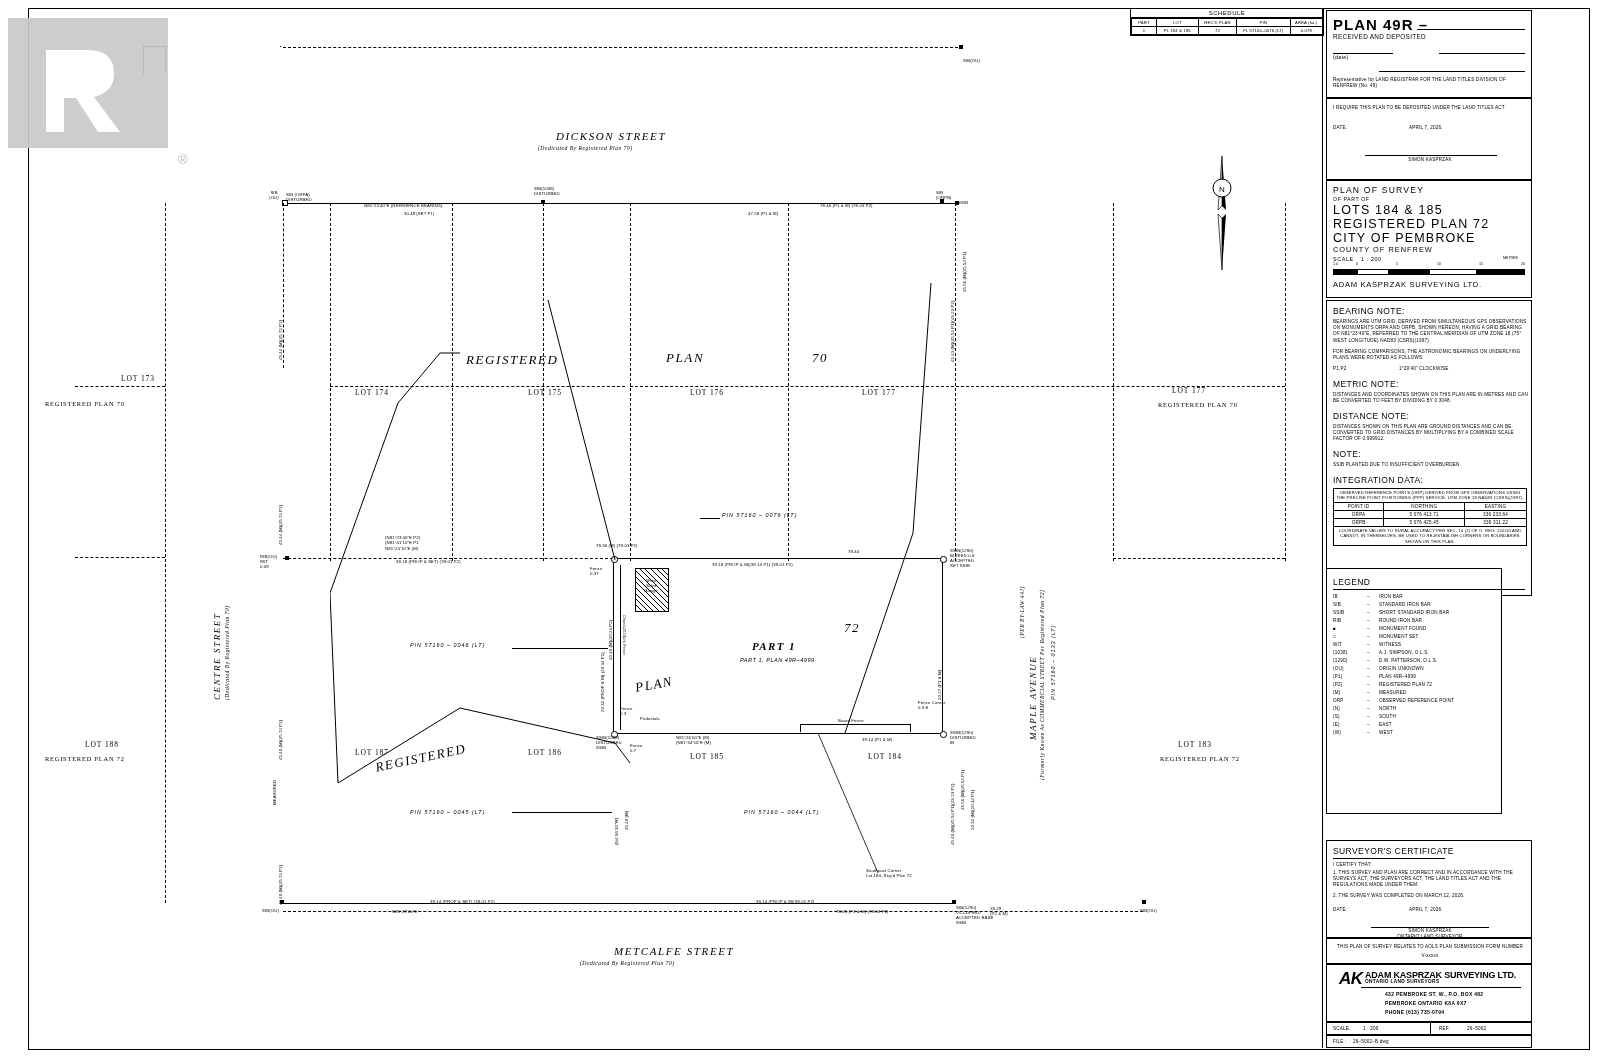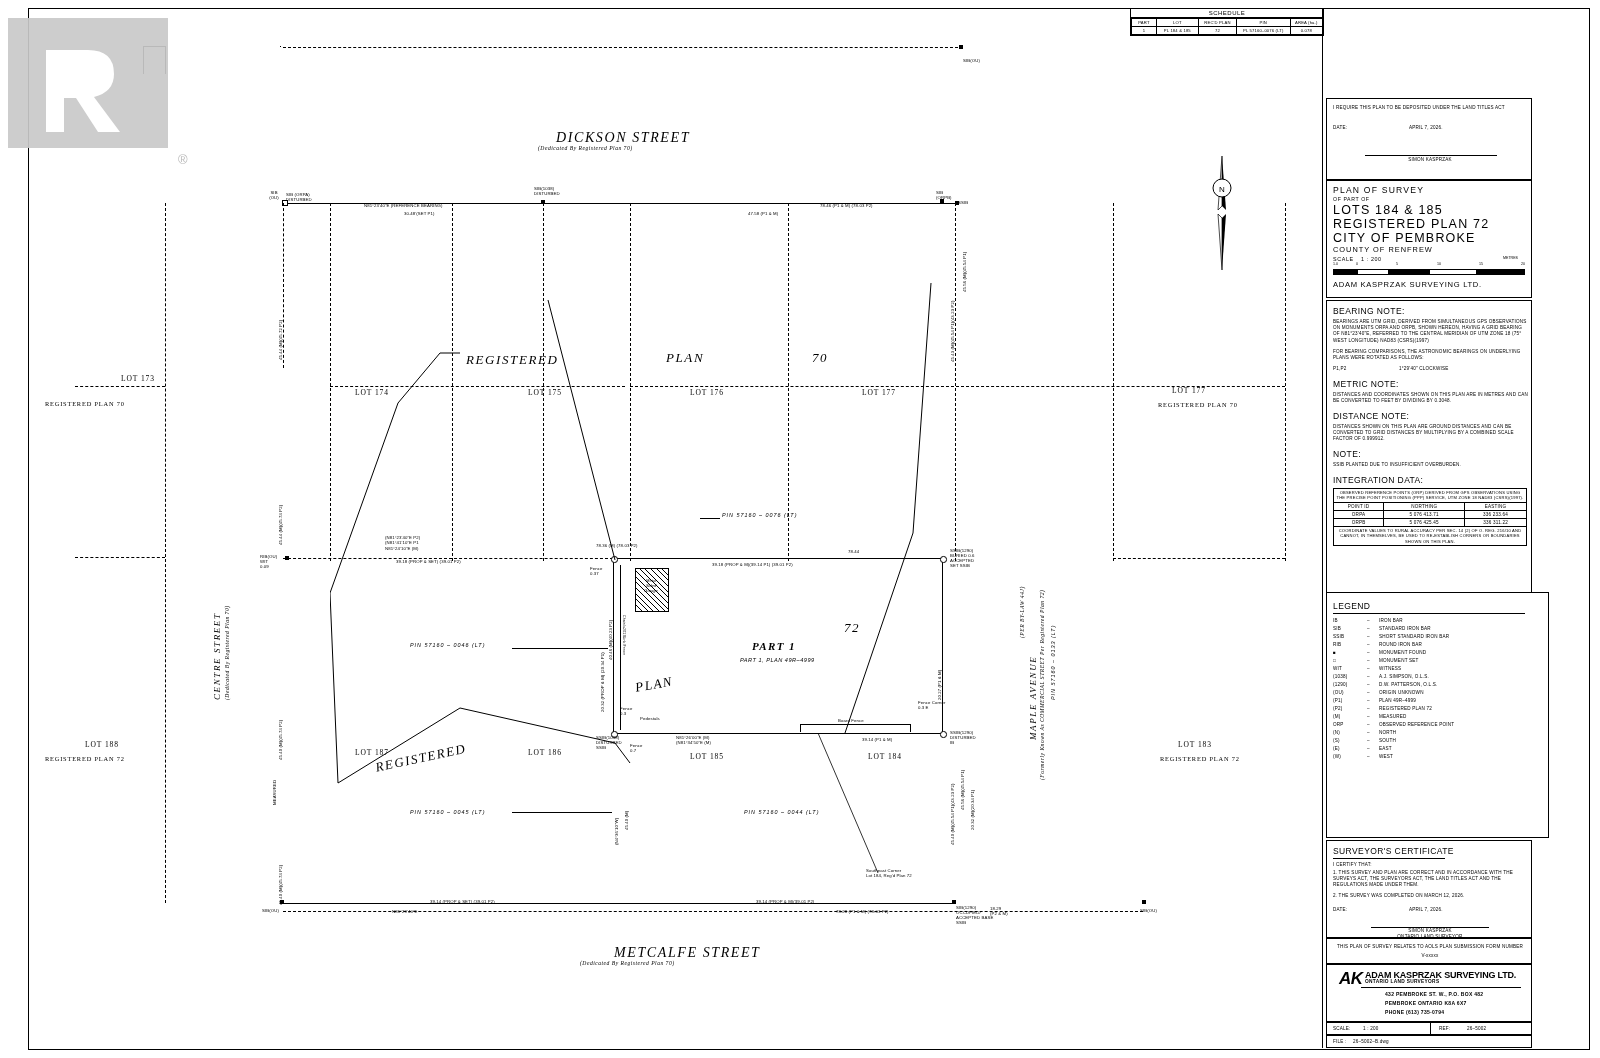--- a/index.html
+++ b/index.html
@@ -25,21 +25,21 @@
   .t-h2{font-size:8.5px;letter-spacing:.4px;}
   .t-sm{font-size:5.4px;letter-spacing:.25px;line-height:7.2px;}
   .t-xs{font-size:4.6px;letter-spacing:.2px;line-height:6.2px;}
   .t-md{font-size:6.4px;letter-spacing:.3px;line-height:8.4px;}
 
   
   #box-deposit{top:10px;width:206px;height:88px;}
   #box-require{top:98px;width:206px;height:82px;}
   #box-plan{top:180px;width:206px;height:118px;}
   #box-notes{top:300px;width:206px;height:296px;}
-  #box-legend{top:592px;width:223px;height:246px;}
+  #box-legend{top:568px;width:176px;height:246px;}
   #box-cert{top:840px;width:206px;height:98px;}
   #box-aols{top:938px;width:206px;height:26px;}
   #box-firm{top:964px;width:206px;height:58px;}
   #box-scale{top:1022px;width:206px;height:13px;}
   #box-file{top:1035px;width:206px;height:13px;}
 
   
   table.dtl{border-collapse:collapse;font-size:4.6px;letter-spacing:.2px;width:100%;}
   table.dtl td,table.dtl th{border:.8px solid #000;padding:1px 2px;text-align:center;font-weight:normal;}
 
@@ -54,21 +54,21 @@
   .hline{height:1.3px;}
   .vline{width:1.3px;}
   .dash-h{position:absolute;height:0;border-top:1.1px dashed #000;}
   .dash-v{position:absolute;width:0;border-left:1.1px dashed #000;}
   .thin-h{position:absolute;height:0;border-top:.8px solid #000;}
   .thin-v{position:absolute;width:0;border-left:.8px solid #000;}
 
   .lbl{position:absolute;font-family:"Liberation Serif",serif;font-size:7.5px;letter-spacing:.9px;white-space:nowrap;}
   .lbl-sm{position:absolute;font-family:"Liberation Serif",serif;font-size:6.4px;letter-spacing:.8px;white-space:nowrap;}
   .dim{position:absolute;font-size:4.3px;letter-spacing:.1px;white-space:nowrap;font-family:"Liberation Sans",sans-serif;}
-  .street{position:absolute;font-family:"Liberation Serif",serif;font-style:italic;font-size:14px;letter-spacing:1.6px;white-space:nowrap;}
+  .street{position:absolute;font-family:"Liberation Serif",serif;font-style:italic;font-size:11px;letter-spacing:1.6px;white-space:nowrap;}
   .street-sub{position:absolute;font-family:"Liberation Serif",serif;font-style:italic;font-size:5.6px;letter-spacing:.5px;white-space:nowrap;}
   .script{position:absolute;font-family:"Liberation Serif",serif;font-style:italic;font-size:13px;letter-spacing:1.6px;white-space:nowrap;}
   .pin{position:absolute;font-size:5.4px;letter-spacing:1px;white-space:nowrap;font-style:italic;}
 
   .rot90{transform-origin:0 0;transform:rotate(-90deg);}
   .rotp90{transform-origin:0 0;transform:rotate(90deg);}
 
   .mon-sq{position:absolute;width:4px;height:4px;background:#000;}
   .mon-open{position:absolute;width:4px;height:4px;border:1px solid #000;background:#fff;}
   .mon-circ{position:absolute;width:4.5px;height:4.5px;border:1.1px solid #000;border-radius:50%;background:#fff;}
@@ -326,20 +326,30 @@
         <td>72</td>
         <td>PL 57160–0076 (LT)</td>
         <td>0.078</td>
       </tr>
     </tbody>
       </table>
   </div>
 
   <div id="title-col" class="abs"></div>
 
+  <div class="tbox" id="box-deposit">
+    <div class="abs t-h1" style="left:6px;top:5px;">PLAN 49R –</div>
+    <div class="abs" style="left:90px;top:18px;width:108px;border-bottom:1px solid #000;"></div>
+    <div class="abs t-md" style="left:6px;top:22px;">RECEIVED AND DEPOSITED</div>
+    <div class="abs" style="left:6px;top:42px;width:60px;border-bottom:1px solid #000;"></div>
+    <div class="abs" style="left:112px;top:42px;width:86px;border-bottom:1px solid #000;"></div>
+    <div class="abs t-sm" style="left:6px;top:43px;">(date)</div>
+    <div class="abs" style="left:52px;top:60px;width:146px;border-bottom:1px solid #000;"></div>
+    <div class="abs t-xs" style="left:6px;top:66px;width:196px;">Representative for LAND REGISTRAR FOR THE LAND TITLES DIVISION OF RENFREW (No. 49)</div>
+  </div>
 
   <div class="tbox" id="box-require">
     <div class="abs t-xs" style="left:6px;top:6px;width:194px;">I REQUIRE THIS PLAN TO BE DEPOSITED UNDER THE LAND TITLES ACT</div>
     <div class="abs t-xs" style="left:6px;top:26px;">DATE:</div>
     <div class="abs t-xs" style="left:82px;top:26px;">APRIL 7, 2026.</div>
     <div class="abs" style="left:38px;top:56px;width:132px;border-bottom:1px solid #000;"></div>
     <div class="abs t-xs ctr" style="left:6px;top:58px;width:194px;">SIMON KASPRZAK</div>
   </div>
 
   <div class="tbox" id="box-plan">

